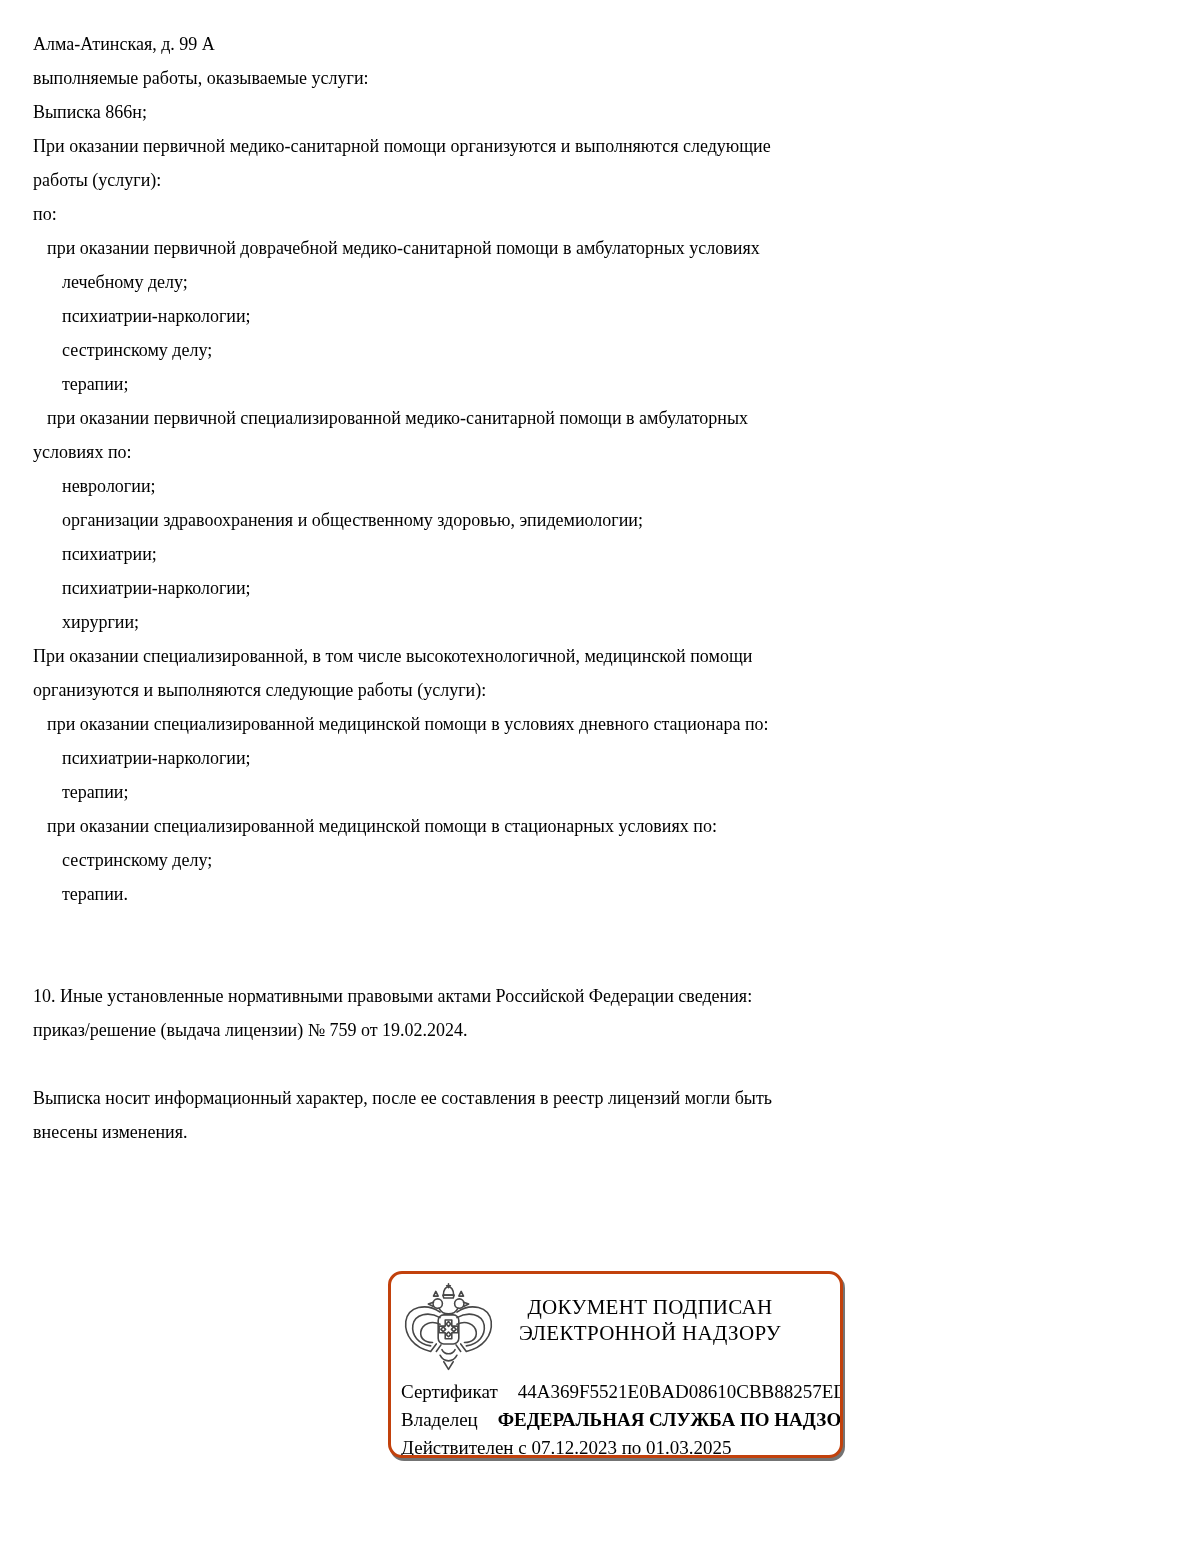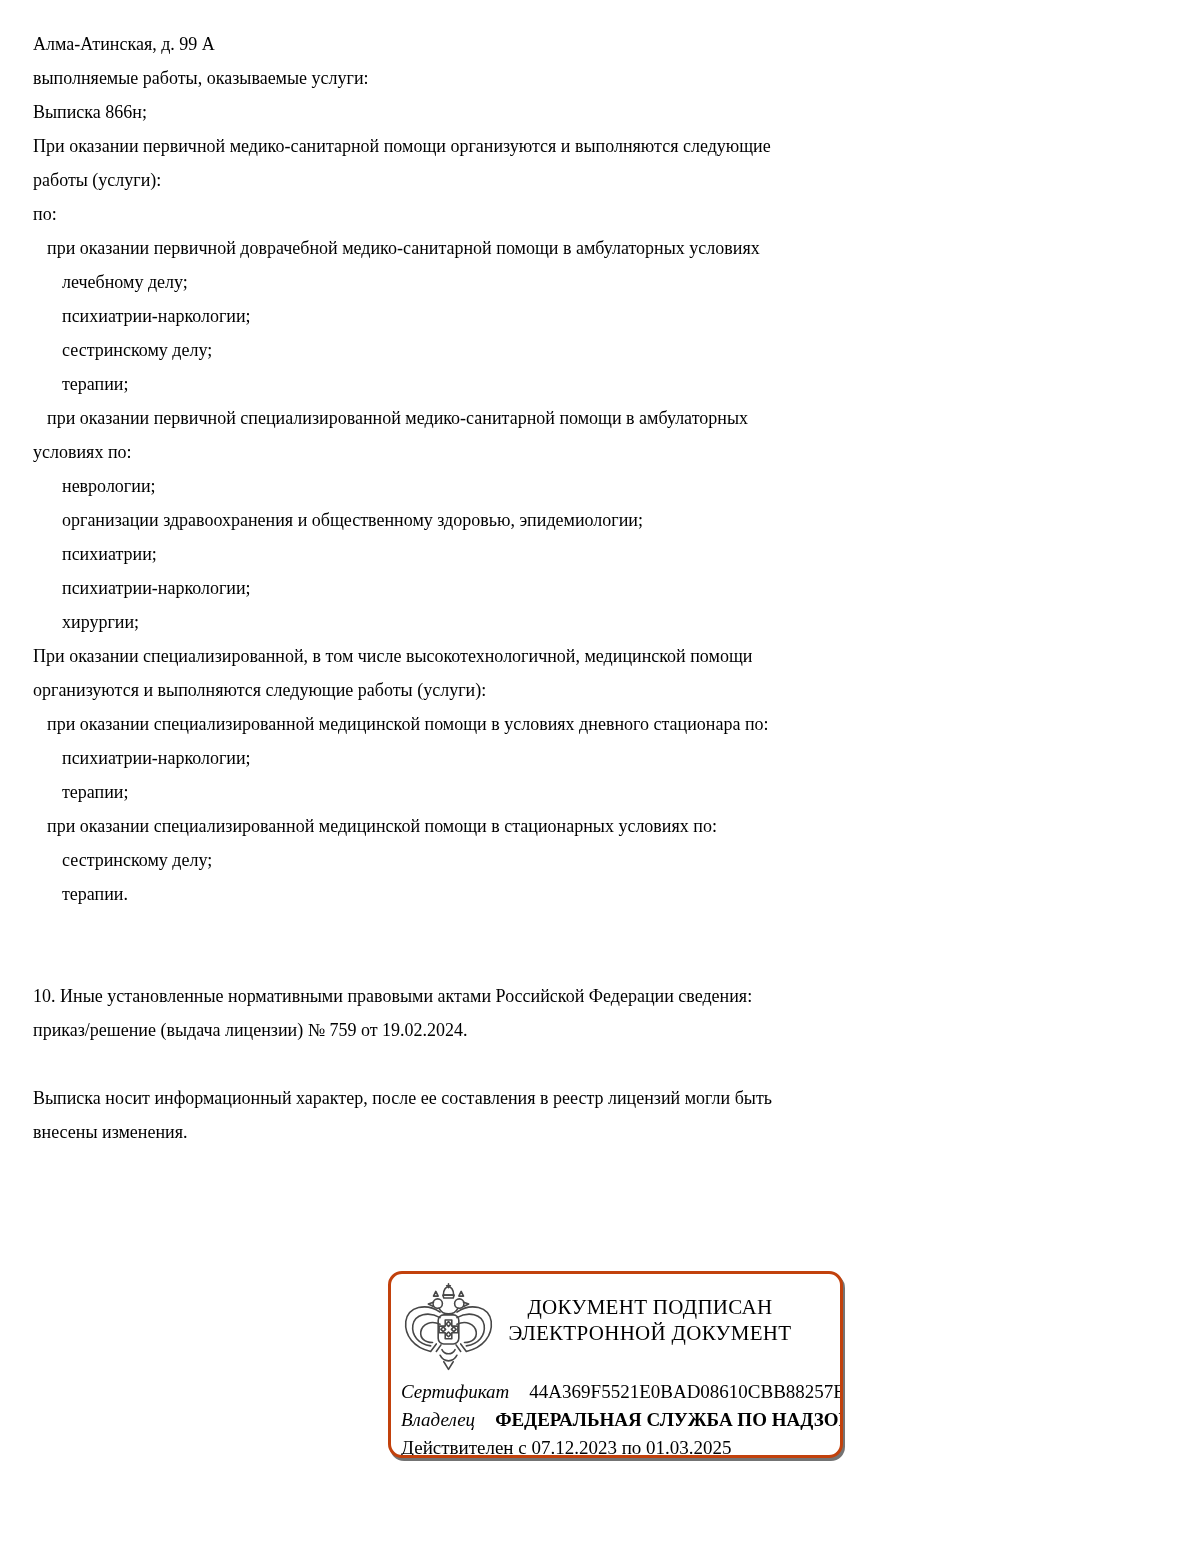--- a/index.html
+++ b/index.html
@@ -58,21 +58,21 @@
     letter-spacing: 0.3px;
     white-space: nowrap;
   }
   .stamp-lines {
     box-sizing: border-box;
     padding: 0 0 0 10px;
     font-size: 19px;
     line-height: 28px;
   }
   .stamp-lines .srow { white-space: nowrap; overflow: hidden; }
-  .lbl { margin-right: 20px; font-style: italic; }
+  .lbl { margin-right: 20px; }
   .owner-value { font-weight: bold; }
 </style>
 </head>
 <body>
 
 <div class="page">
 
   <div class="doc-body">
       <div class="line indent-0">Алма-Атинская, д. 99 А</div>
       <div class="line indent-0">выполняемые работы, оказываемые услуги:</div>
@@ -137,21 +137,21 @@
             <rect x="53.8" y="48.6" width="3.6" height="3.6" transform="rotate(45 55.6 50.4)"></rect>
             <path d="M42 67 l-5 7 M58 67 l5 7"></path>
             <path d="M43 72 c3 6 11 6 14 0"></path>
             <path d="M41 78 c4 8 14 8 18 0"></path>
             <path d="M45 85 l5 8 5 -8"></path>
           </g>
         </svg>
       </div>
       <div class="stamp-title">
         <div>ДОКУМЕНТ ПОДПИСАН</div>
-        <div>ЭЛЕКТРОННОЙ ДОКУМЕНТ</div>
+        <div>ЭЛЕКТРОННОЙ НАДЗОРУ</div>
       </div>
     </div>
     <div class="stamp-lines">
       <div class="srow">
         <span class="lbl">Сертификат</span><span>44A369F5521E0BAD08610CBB88257ED3</span>
       </div>
       <div class="srow">
         <span class="lbl">Владелец</span><span class="owner-value">ФЕДЕРАЛЬНАЯ СЛУЖБА ПО НАДЗОРУ В СФ</span>
       </div>
       <div class="srow">Действителен с 07.12.2023 по 01.03.2025</div>

